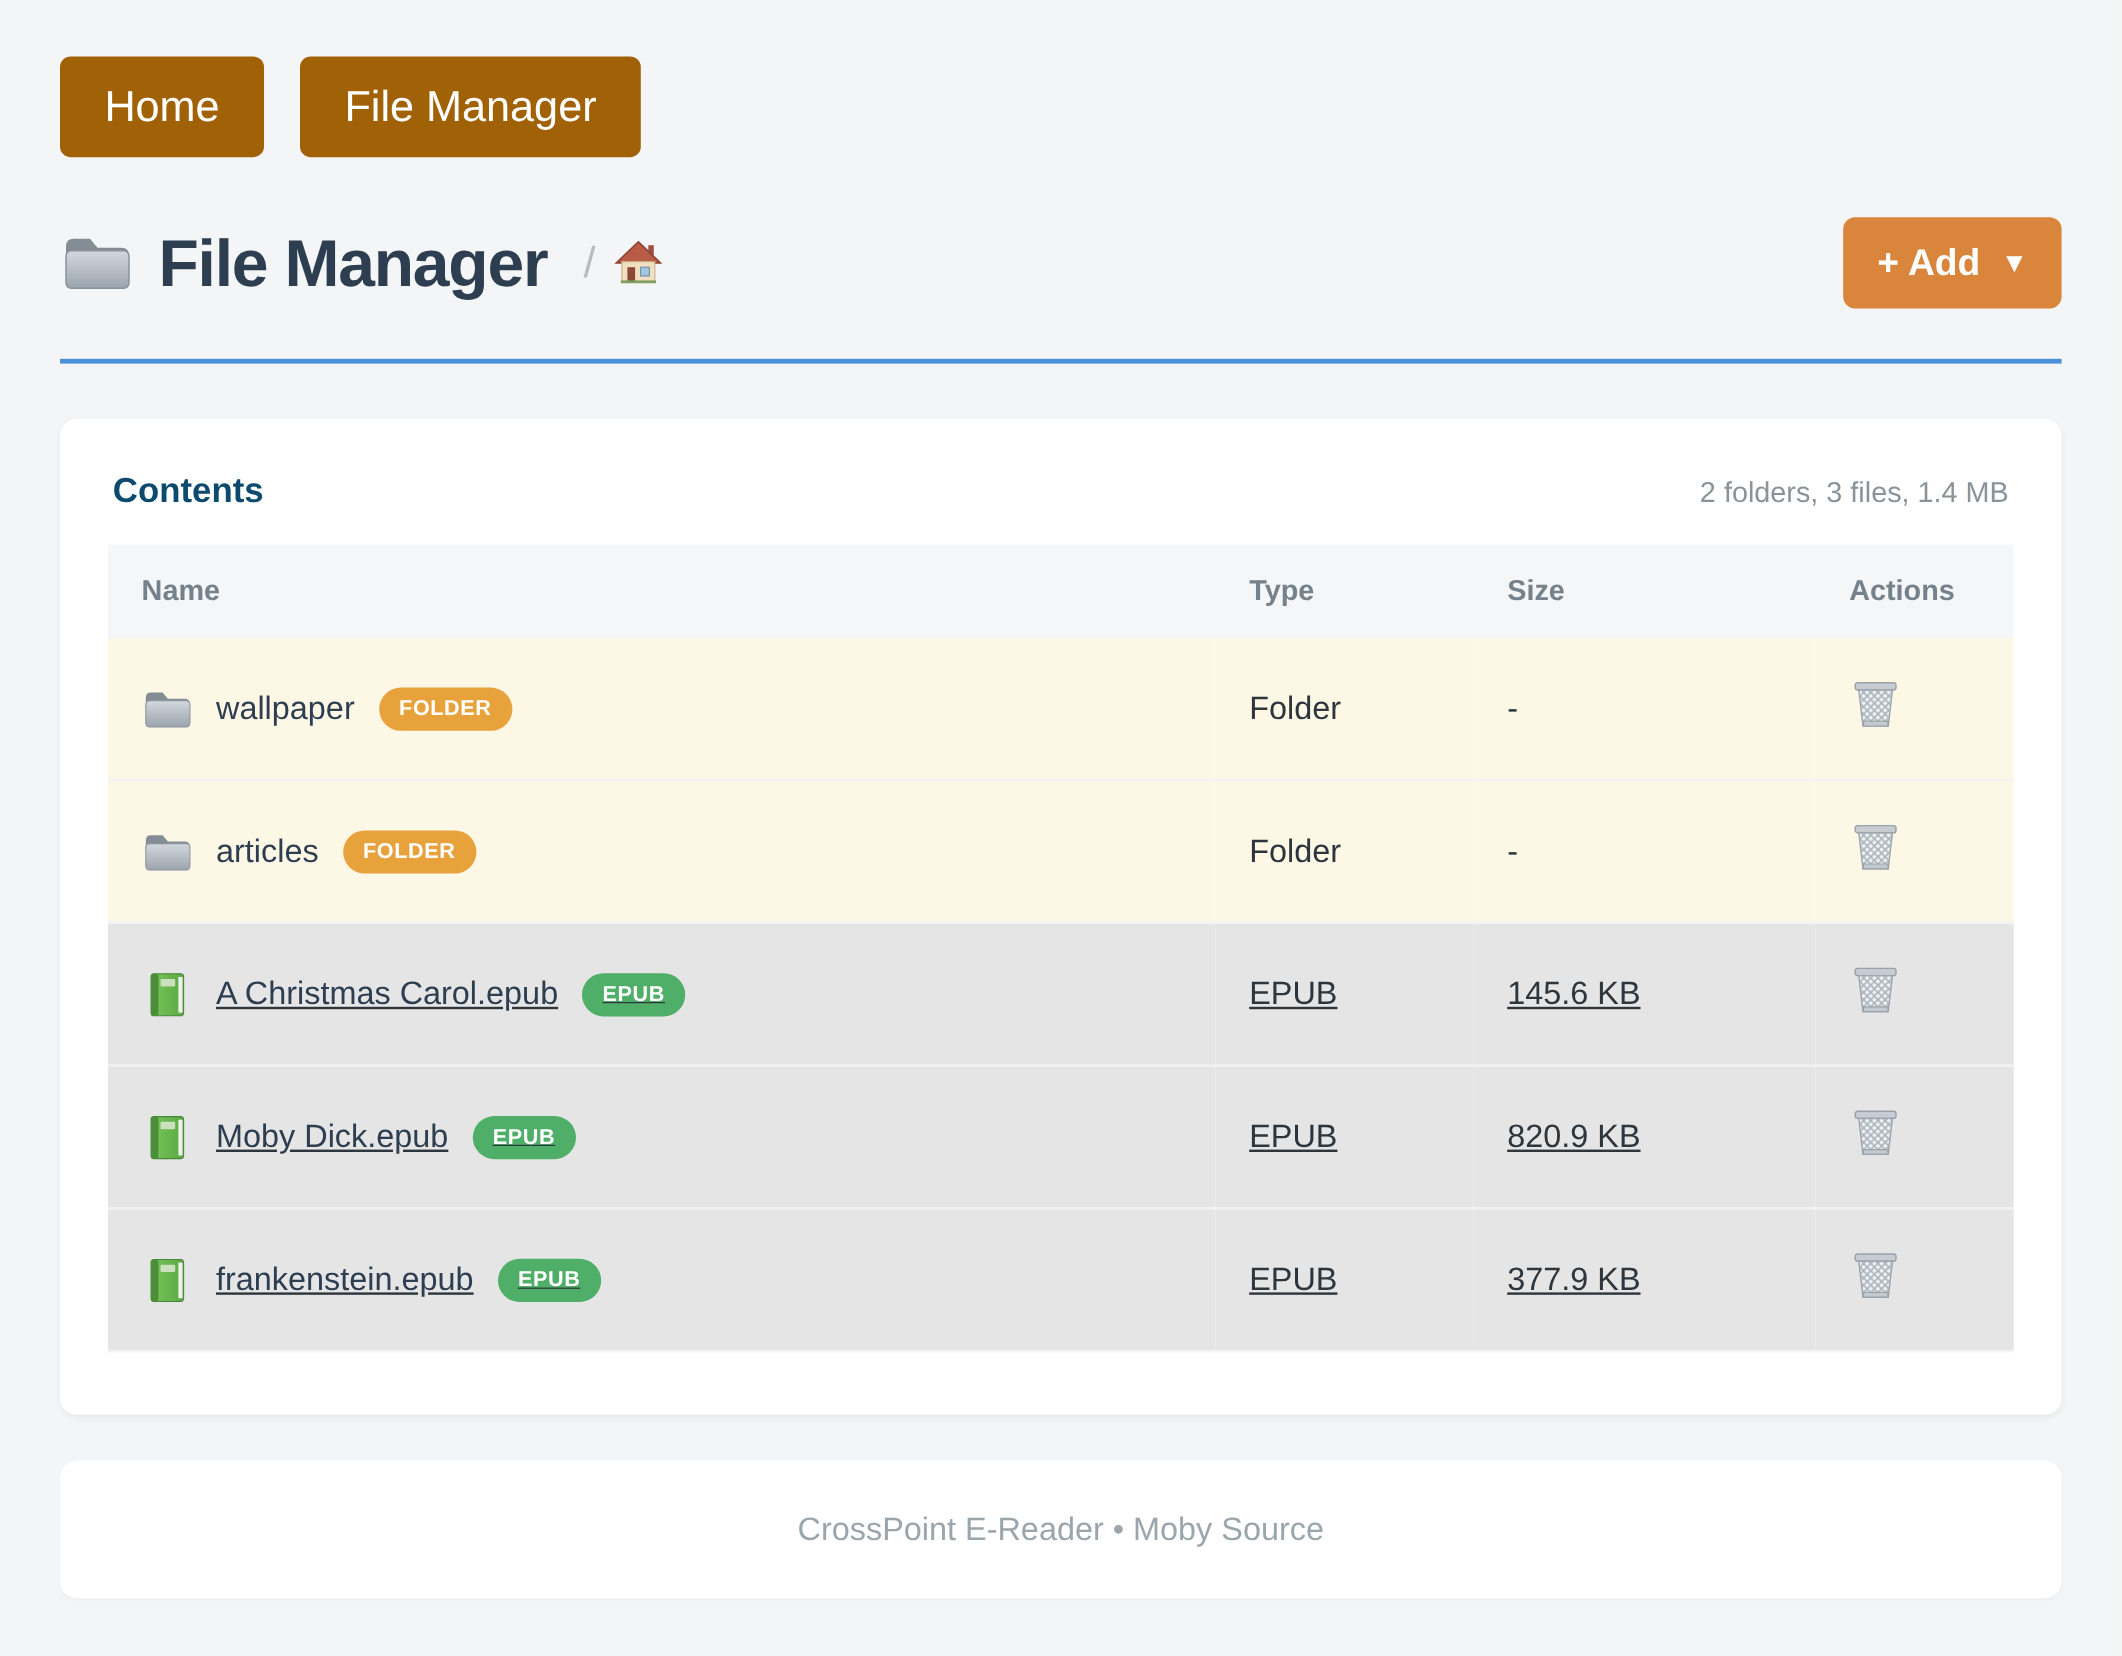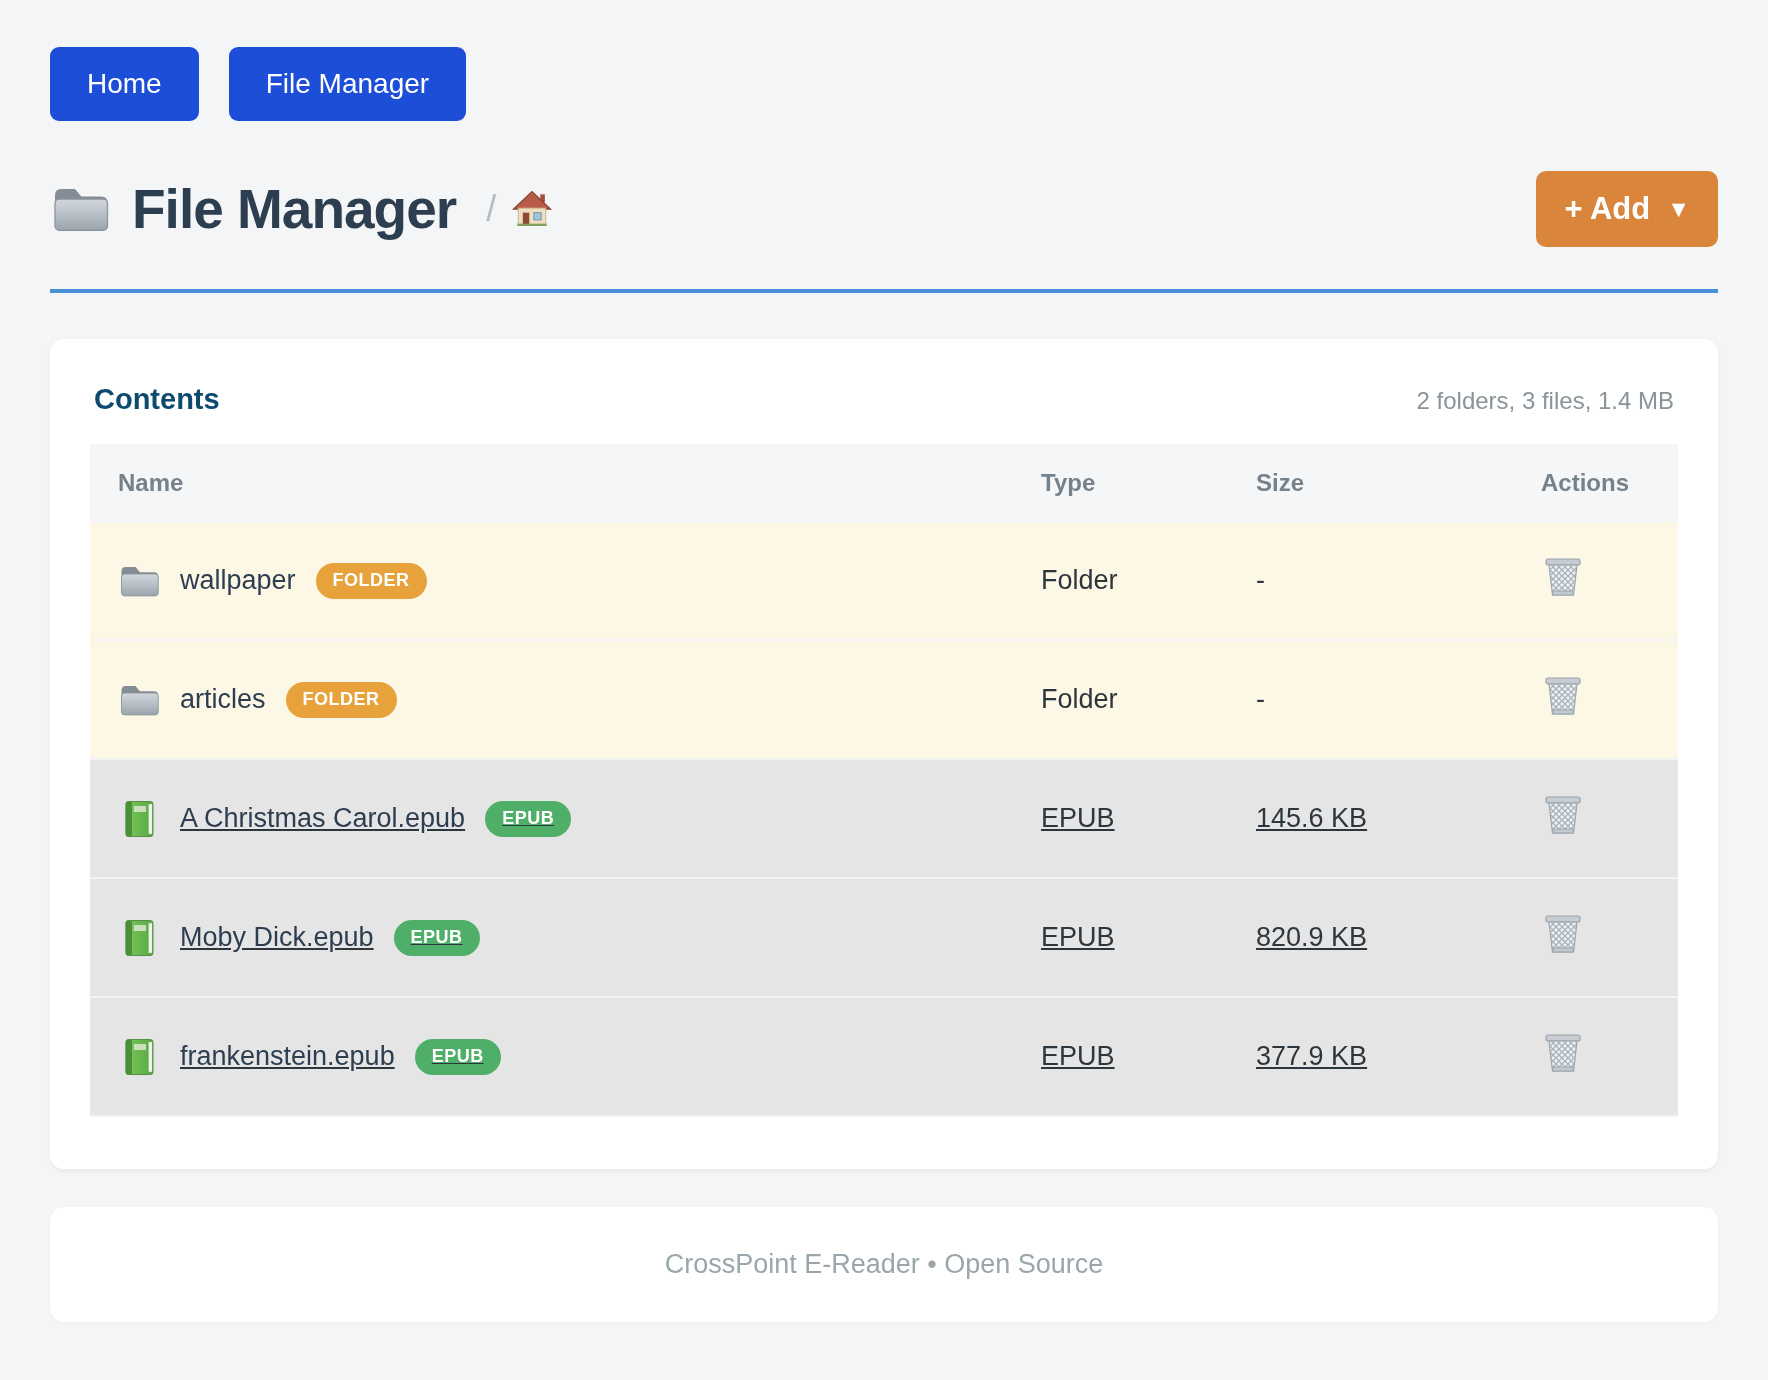--- a/index.html
+++ b/index.html
@@ -8,24 +8,24 @@
     width: 1768px;
     min-height: 1380px;
     background: #f4f5f6;
     font-family: "Liberation Sans", "DejaVu Sans", sans-serif;
     padding: 47px 50px 40px;
   }
 
   
   .nav-row { display: flex; gap: 30px; margin-bottom: 50px; }
   .nav-btn {
-    background: #1d4ed8;
+    background: #a16207;
     color: #ffffff;
     font-family: inherit;
-    font-size: 28px;
+    font-size: 36px;
     padding: 21px 37px;
     border: none;
     border-radius: 9px;
     cursor: pointer;
   }
 
   
   .header-row { display: flex; align-items: center; justify-content: space-between; margin-bottom: 42px; }
   .header-left { display: flex; align-items: center; }
   .title-icon { width: 60px; height: 60px; margin-right: 22px; flex: 0 0 auto; }
@@ -296,14 +296,14 @@
         <td>377.9 KB</td>
         <td><button class="trash-btn"><span><svg width="44" height="44">
                   <use href="#ic-trash"></use>
                 </svg></span></button></td>
       </tr>
     </tbody>
   </table>
 </div>
 
 <div class="footer-card">
-  <span class="footer-text">CrossPoint E-Reader • Open Source</span>
+  <span class="footer-text">CrossPoint E-Reader • Moby Source</span>
 </div>
 
 </body></html>

